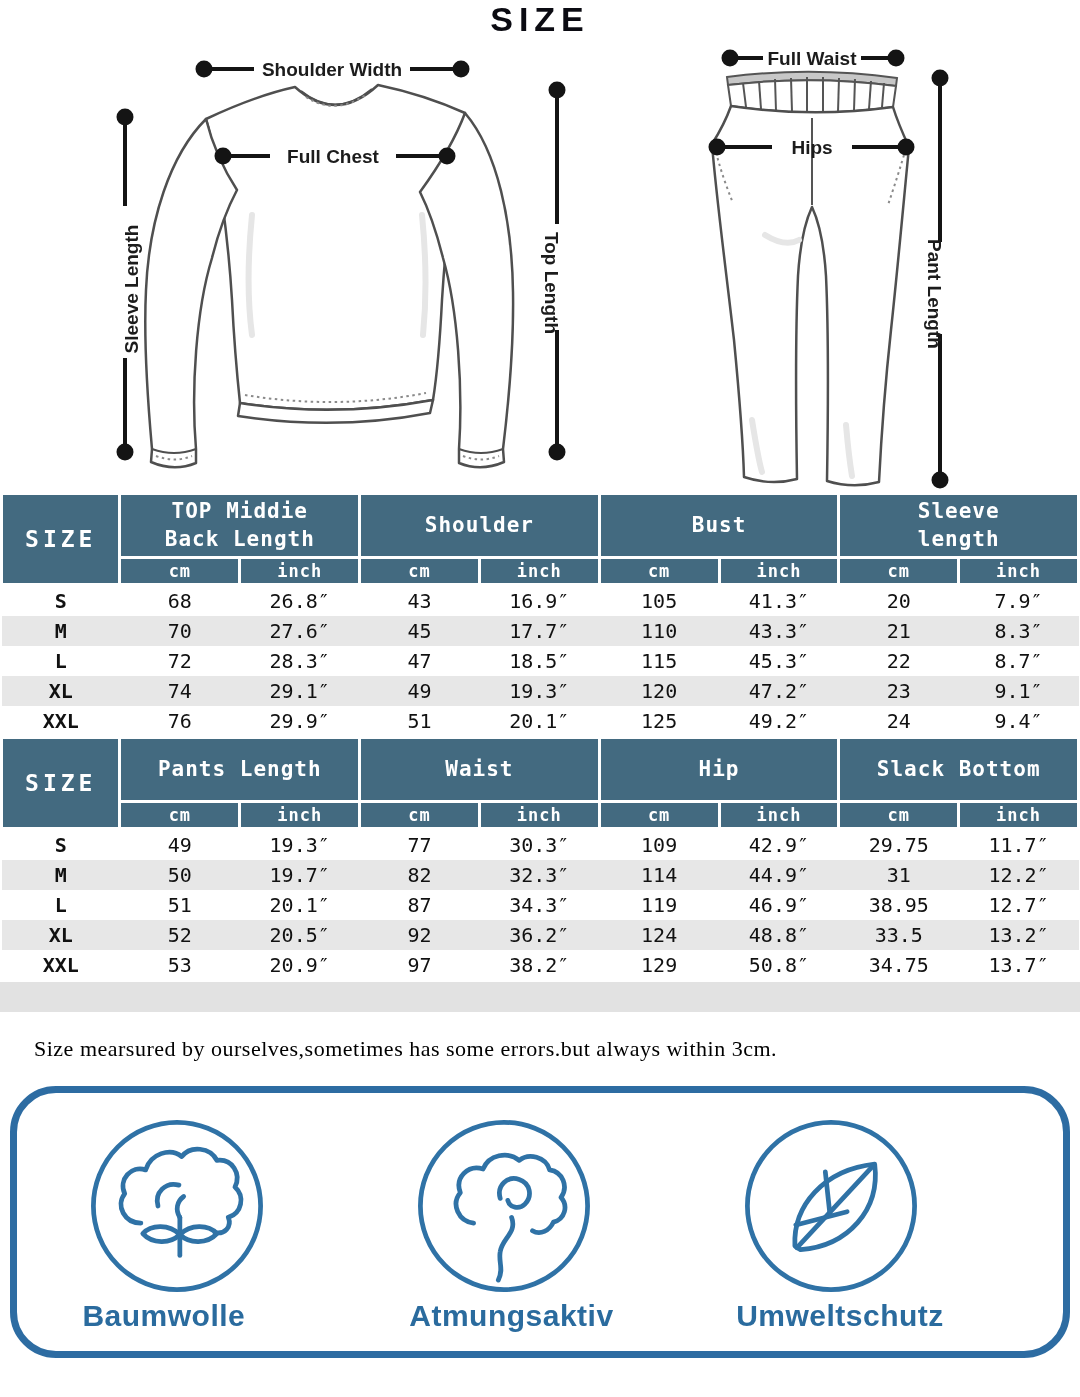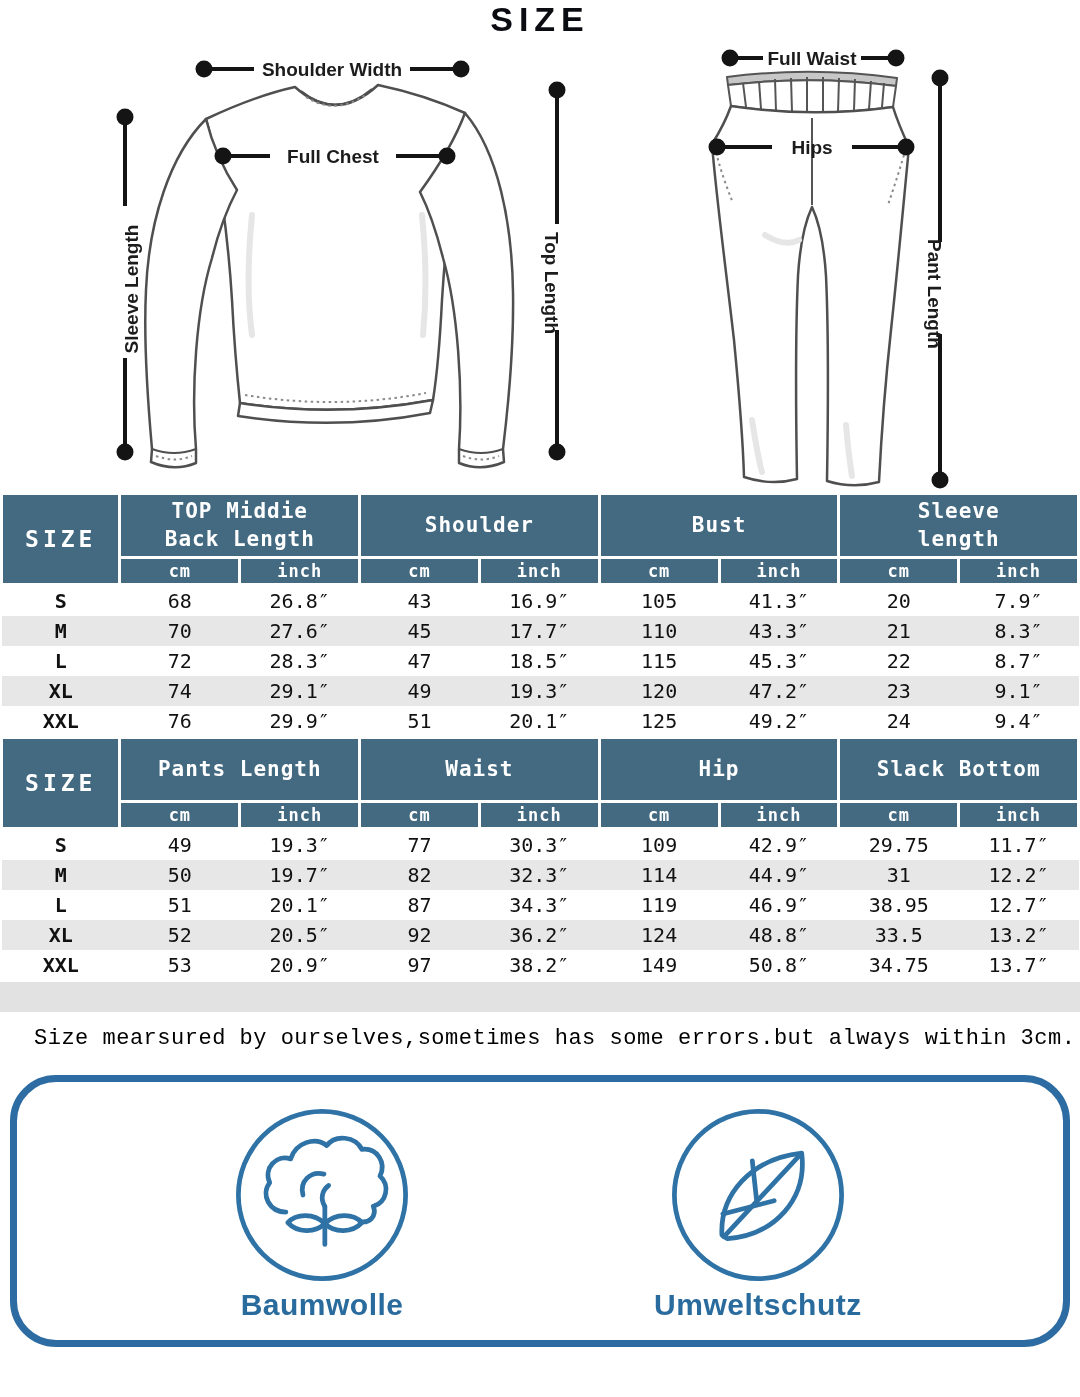--- a/index.html
+++ b/index.html
@@ -38,31 +38,31 @@
   table.size-table td{
     text-align:center; font-family:"DejaVu Sans Mono", monospace;
     font-size:20px; color:#111; height:26px; padding:3px 0; background:#fff;
   }
   table.size-table td:first-child{ font-weight:600; }
   table.size-table tr.alt td{ background:#e7e7e7; }
 
   
   .gray-band{ margin-top:2px; width:1080px; height:30px; background:#e2e2e2; }
   .note-text{
-    padding:14px 10px 0 34px; font-family:Liberation Mono, monospace;
+    padding:24px 10px 0 34px; font-family:Liberation Serif, serif;
     font-size:22px; color:#000; letter-spacing:0.5px; white-space:nowrap;
   }
 
   
   .features-panel{
     margin:24px 10px 0 10px; width:1060px; height:272px;
     border:7px solid #2d6ca2; border-radius:46px;
     display:flex; align-items:center; justify-content:space-evenly; background:#fff;
   }
-  .feature-item{ display:flex; flex-direction:column; align-items:center; width:25%; }
+  .feature-item{ display:flex; flex-direction:column; width:25%; }
   .feature-item svg{ width:190px; height:190px; }
   .feature-icon{ fill:none; stroke:#2f72a6; stroke-width:5; stroke-linecap:round; stroke-linejoin:round; }
   .feature-fill{ fill:#2f72a6; stroke:none; }
   .feature-label{
     margin-top:-2px; font-family:"Liberation Sans",sans-serif; font-weight:bold;
     font-size:30px; color:#2a6b9e; white-space:nowrap; letter-spacing:0.5px;
   }
 </style>
 </head>
 <body>
@@ -368,21 +368,21 @@
         <td>48.8″</td>
         <td>33.5</td>
         <td>13.2″</td>
       </tr>
       <tr>
         <td>XXL</td>
         <td>53</td>
         <td>20.9″</td>
         <td>97</td>
         <td>38.2″</td>
-        <td>149</td>
+        <td>129</td>
         <td>50.8″</td>
         <td>34.75</td>
         <td>13.7″</td>
       </tr>
     </tbody>
 </table>
 
 <div class="gray-band"></div>
 
 <div class="note-text">Size mearsured by ourselves,sometimes has some errors.but always within 3cm.</div>
@@ -395,20 +395,29 @@
       <path class="feature-icon" d="M 62,118 C 45,118 35,100 45,87 C 38,72 52,57 67,62 C 72,45 93,38 105,48 C 114,36 135,38 142,52 C 158,50 168,66 161,80 C 172,90 168,108 154,112 C 158,122 150,130 140,128"></path>
       <path class="feature-icon" d="M 80,100 C 76,86 88,74 102,78"></path>
       <path class="feature-icon" d="M 103,112 L 103,152"></path>
       <path class="feature-icon" d="M 103,130 C 92,119 73,119 64,129 C 74,140 93,140 103,130 Z"></path>
       <path class="feature-icon" d="M 103,130 C 114,119 133,119 142,129 C 132,140 113,140 103,130 Z"></path>
       <path class="feature-icon" d="M 103,112 C 98,104 100,95 107,90"></path>
     </svg>
     <div class="feature-label">Baumwolle</div>
   </div>
 
+  <div class="feature-item">
+    <svg viewBox="0 0 200 200">
+      <circle class="feature-icon" cx="100" cy="100" r="88"></circle>
+      <path class="feature-icon" d="M 68,118 C 52,116 44,98 54,86 C 48,70 62,56 78,61 C 84,46 104,42 116,52 C 126,44 144,48 148,62 C 162,64 168,80 160,91 C 168,100 164,114 152,117 C 148,126 138,131 130,126"></path>
+      <path class="feature-icon" d="M 96,92 C 92,78 104,68 116,72 C 128,76 130,90 122,98 C 116,104 106,102 104,94"></path>
+      <path class="feature-icon" d="M 108,112 C 114,128 98,134 96,148 C 94,160 100,166 94,178"></path>
+    </svg>
+    <div class="feature-label">Atmungsaktiv</div>
+  </div>
 
 
   <div class="feature-item">
     <svg viewBox="0 0 200 200">
       <circle class="feature-icon" cx="100" cy="100" r="88"></circle>
       <path class="feature-icon" d="M 62,142 C 60,100 92,62 146,56 C 152,104 118,142 68,146 Z"></path>
       <path class="feature-icon" d="M 64,144 L 144,58"></path>
       <path class="feature-icon" d="M 94,64 L 99,110"></path>
       <path class="feature-icon" d="M 63,120 L 117,106"></path>
     </svg>

